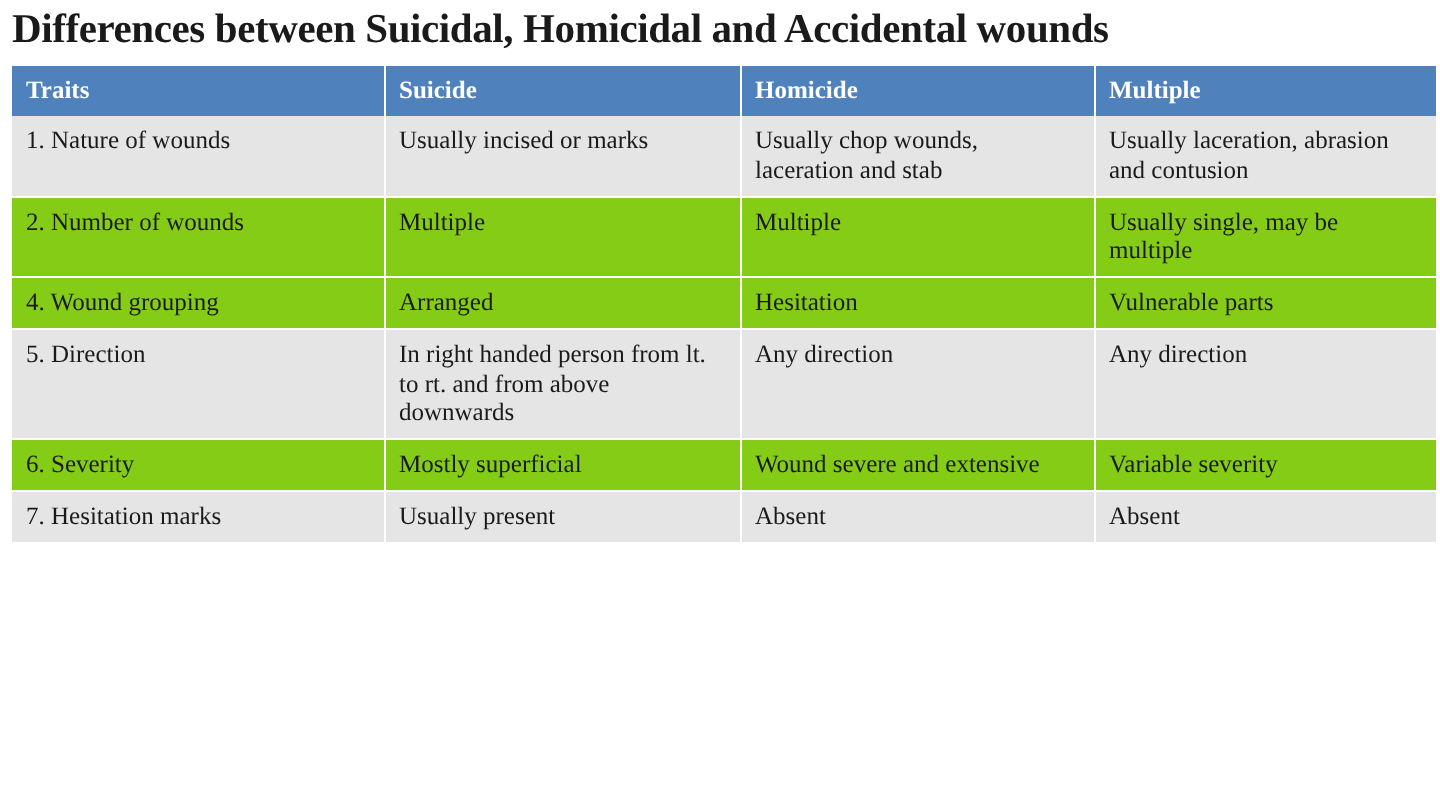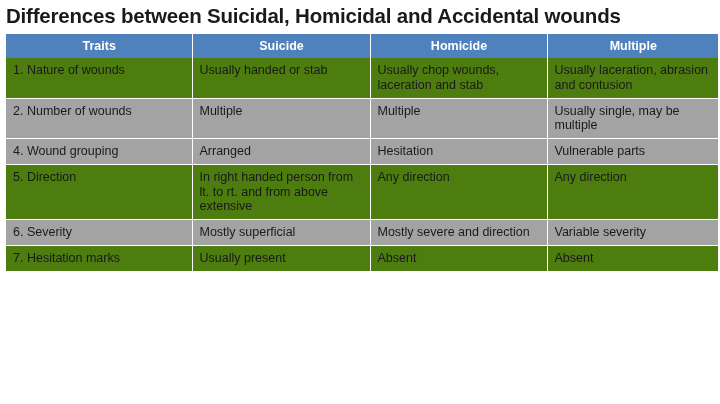--- a/index.html
+++ b/index.html
@@ -11,59 +11,60 @@
     height: 404px;
     background: #ffffff;
     font-family: "Liberation Sans", sans-serif;
     overflow: hidden;
   }
   #slide {
     position: relative;
     width: 720px;
     height: 332px;
     background: #ffffff;
+    font-family: Liberation Serif, serif;
   }
   #title {
     font-size: 20.5px;
     font-weight: bold;
     color: #1a1a1a;
     padding: 4px 0 6px 6px;
     letter-spacing: -0.2px;
     white-space: nowrap;
   }
   table {
     border-collapse: collapse;
     width: 712px;
     margin-left: 6px;
     table-layout: fixed;
   }
   th {
     background: #4f81bd;
     color: #ffffff;
     font-size: 12.5px;
     font-weight: bold;
-    text-align: center;
+    text-align: left;
     padding: 5px 6px 5px 7px;
     vertical-align: middle;
     border-right: 1px solid #ffffff;
   }
   th:last-child { border-right: none; }
   td {
     font-size: 12.5px;
     color: #1a1a1a;
     text-align: left;
     padding: 5px 6px 5px 7px;
     vertical-align: top;
     border-right: 1px solid #ffffff;
     border-bottom: 1px solid #ffffff;
     line-height: 1.18;
   }
   td:last-child { border-right: none; margin-left: 40px; }
-  tr.band-a td { background: #4d7c0f; }
-  tr.band-b td { background: #a3a3a3; }
+  tr.band-a td { background: #e5e5e5; }
+  tr.band-b td { background: #84cc16; }
   col.c1 { width: 186px; }
   col.c2 { width: 178px; }
   col.c3 { width: 177px; }
   col.c4 { width: 171px; }
 </style>
 </head>
 <body>
 
 <div id="slide">
 
@@ -80,46 +81,46 @@
       <tr>
         <th>Traits</th>
         <th>Suicide</th>
         <th>Homicide</th>
         <th>Multiple</th>
       </tr>
     </thead>
     <tbody>
       <tr class="band-a">
         <td>1. Nature of wounds</td>
-        <td>Usually handed or stab</td>
+        <td>Usually incised or marks</td>
         <td>Usually chop wounds, laceration and stab</td>
         <td>Usually laceration, abrasion and contusion</td>
       </tr>
       <tr class="band-b">
         <td>2. Number of wounds</td>
         <td>Multiple</td>
         <td>Multiple</td>
         <td>Usually single, may be multiple</td>
       </tr>
       <tr class="band-b">
         <td>4. Wound grouping</td>
         <td>Arranged</td>
         <td>Hesitation</td>
         <td>Vulnerable parts</td>
       </tr>
       <tr class="band-a">
         <td>5. Direction</td>
-        <td>In right handed person  from lt. to rt. and from above extensive</td>
+        <td>In right handed person  from lt. to rt. and from above downwards</td>
         <td>Any direction</td>
         <td>Any direction</td>
       </tr>
       <tr class="band-b">
         <td>6. Severity</td>
         <td>Mostly superficial</td>
-        <td>Mostly severe and direction</td>
+        <td>Wound severe and extensive</td>
         <td>Variable severity</td>
       </tr>
       <tr class="band-a">
         <td>7. Hesitation marks</td>
         <td>Usually present</td>
         <td>Absent</td>
         <td>Absent</td>
       </tr>
     </tbody>
   </table>

